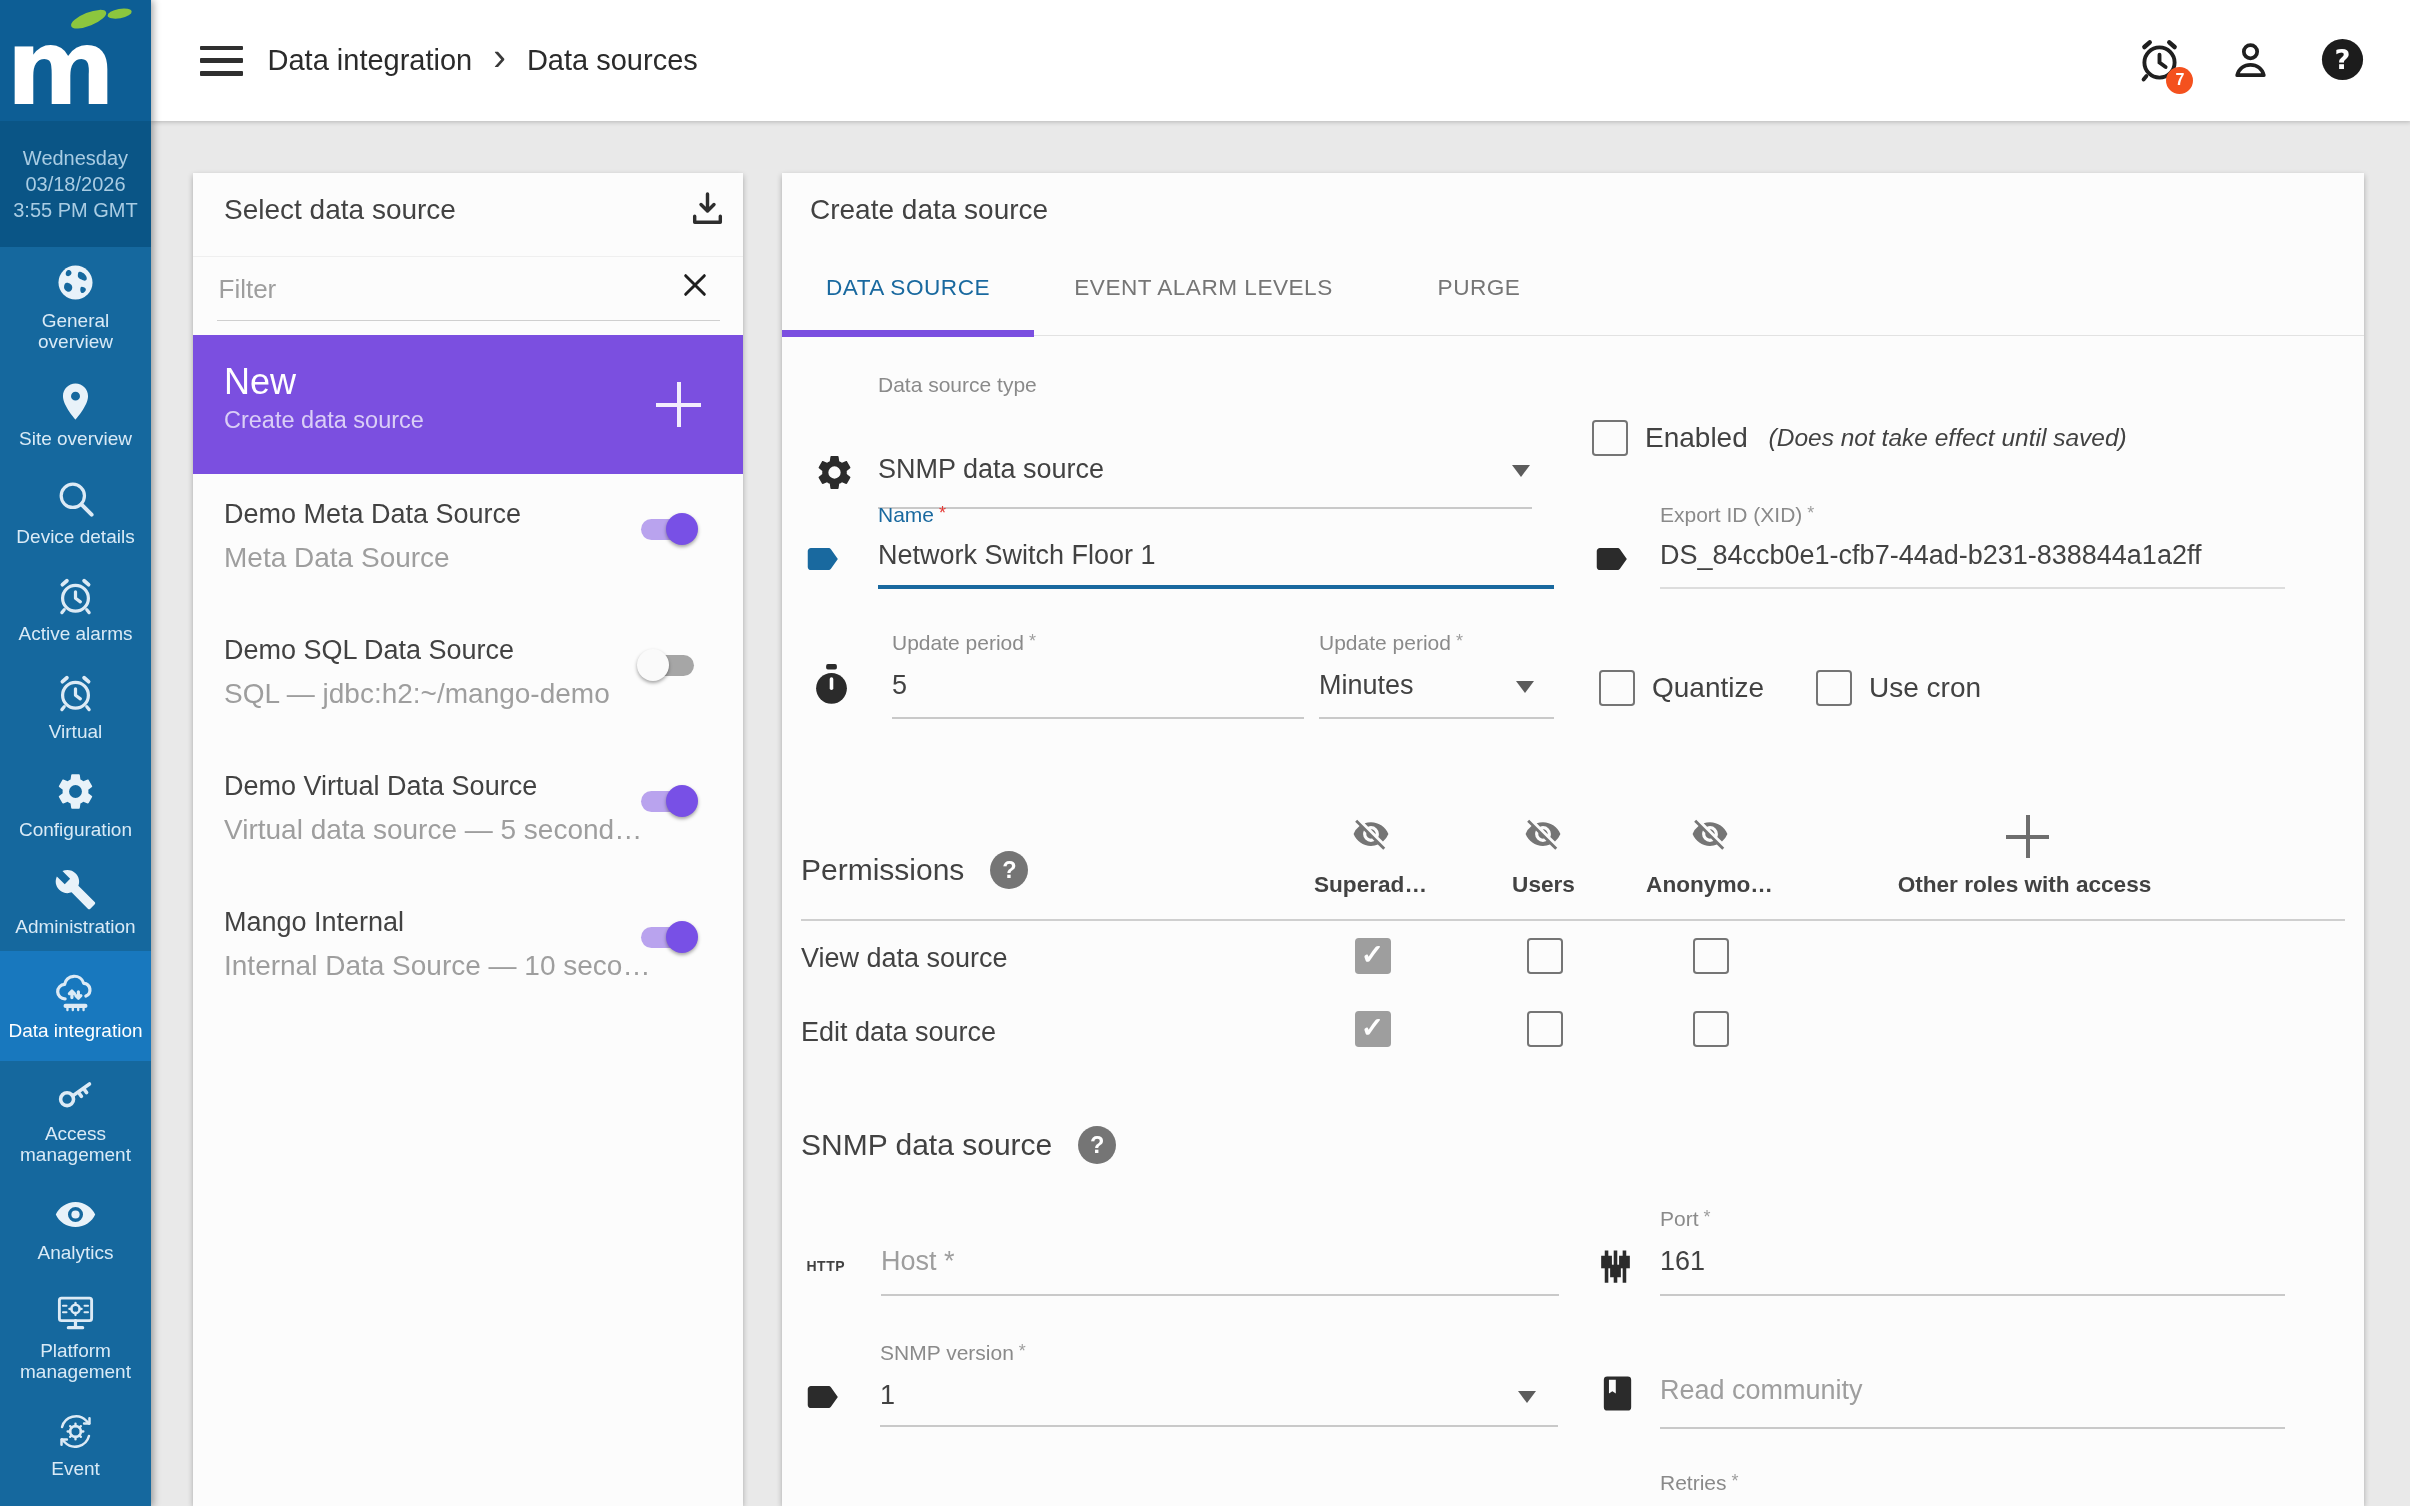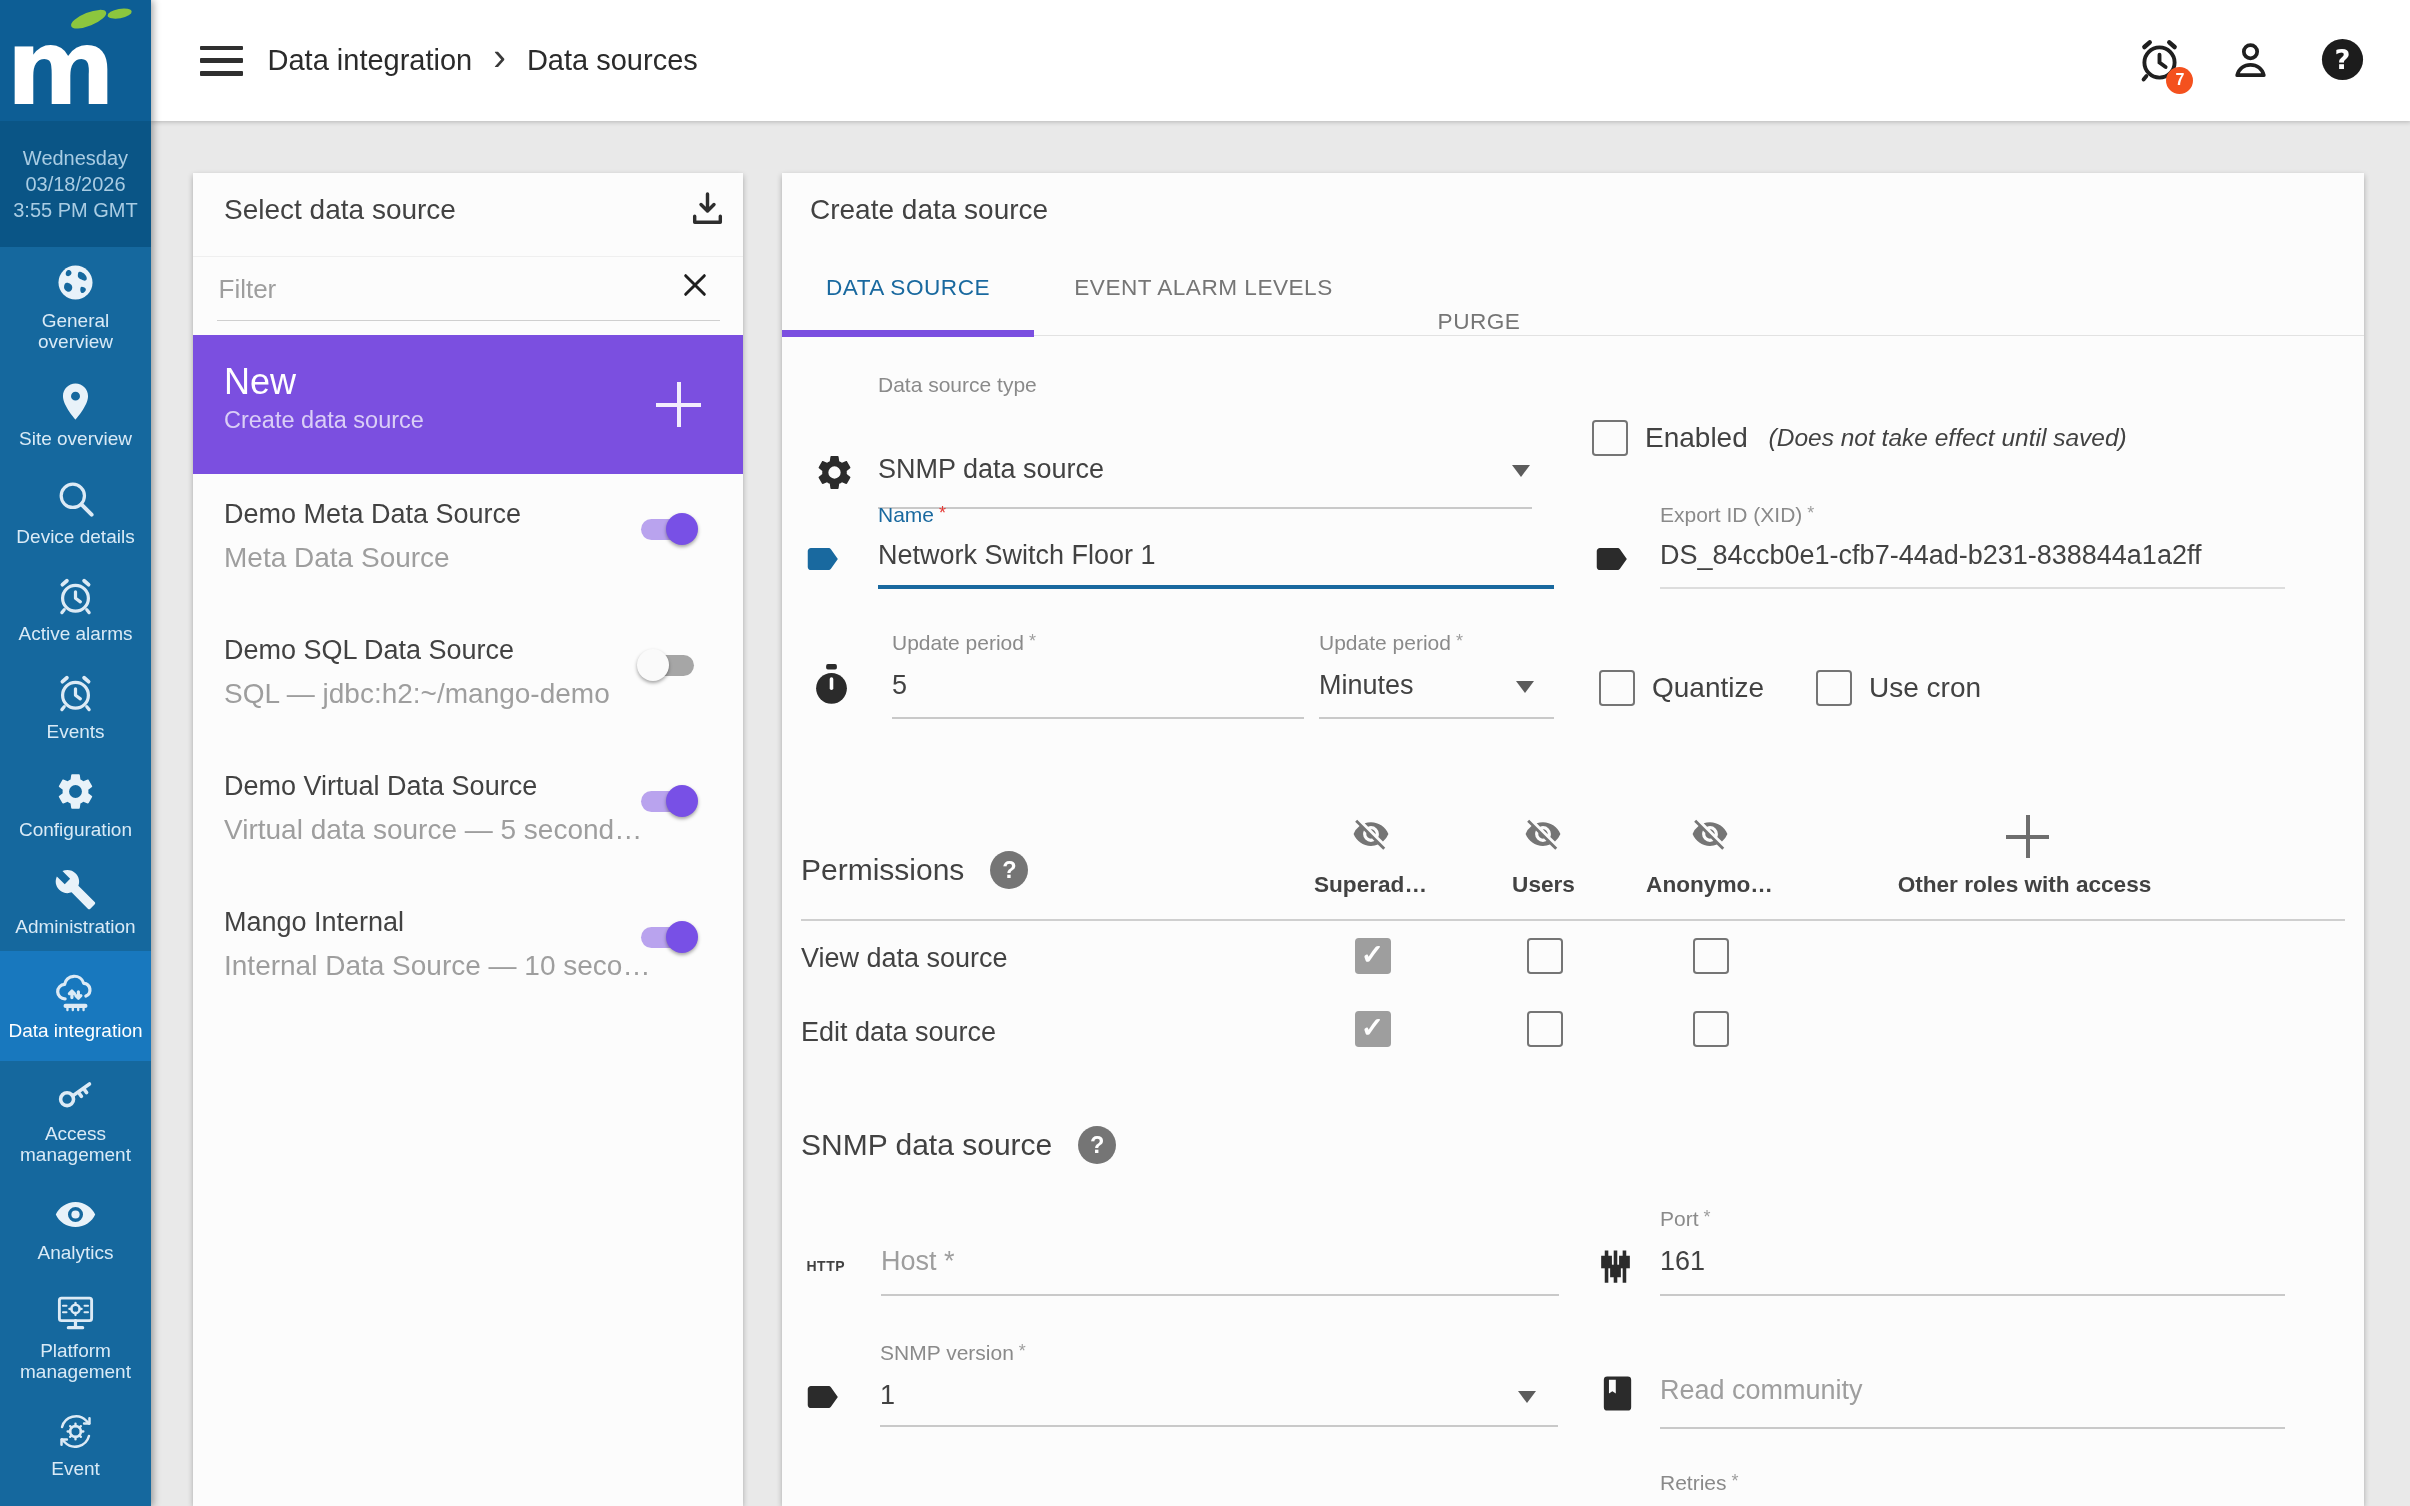--- a/index.html
+++ b/index.html
@@ -149,21 +149,21 @@
             </svg></span>
           <span class="nav-label">Active alarms</span>
         </div>
         <div class="nav-item">
           <span class="nav-icon"><svg width="43" height="43" viewBox="0 0 24 24" stroke="#DCEAF5" fill="none" stroke-width="1.8" stroke-linecap="round" stroke-linejoin="round">
               <circle cx="12" cy="13" r="7.2"></circle>
               <path d="M12 9.4v3.6l2.7 2"></path>
               <path d="M4.7 5.4L7.2 3.2M19.3 5.4L16.8 3.2" stroke-width="2.1"></path>
               <path d="M5.7 19.4l-1.3 1.6M18.3 19.4l1.3 1.6"></path>
             </svg></span>
-          <span class="nav-label">Events</span>
+          <span class="nav-label">Virtual</span>
         </div>
         <div class="nav-item">
           <span class="nav-icon"><svg width="43" height="43" viewBox="0 0 24 24">
               <path fill="#E8F2F9" d="M19.14 12.94c.04-.3.06-.61.06-.94s-.02-.64-.07-.94l2.03-1.58c.18-.14.23-.41.12-.61l-1.92-3.32c-.12-.22-.37-.29-.59-.22l-2.39.96c-.5-.38-1.03-.7-1.62-.94l-.36-2.54c-.04-.24-.24-.41-.48-.41h-3.84c-.24 0-.43.17-.47.41l-.36 2.54c-.59.24-1.13.57-1.62.94l-2.39-.96c-.22-.08-.47 0-.59.22L2.74 8.87c-.12.21-.08.47.12.61l2.03 1.58c-.05.3-.09.63-.09.94s.02.64.07.94l-2.03 1.58c-.18.14-.23.41-.12.61l1.92 3.32c.12.22.37.29.59.22l2.39-.96c.5.38 1.03.7 1.62.94l.36 2.54c.05.24.24.41.48.41h3.84c.24 0 .44-.17.47-.41l.36-2.54c.59-.24 1.13-.56 1.62-.94l2.39.96c.22.08.47 0 .59-.22l1.92-3.32c.12-.22.07-.47-.12-.61l-2.01-1.58zM12 15.6A3.6 3.6 0 1 1 12 8.4a3.6 3.6 0 0 1 0 7.2z"></path>
             </svg></span>
           <span class="nav-label">Configuration</span>
         </div>
         <div class="nav-item">
           <span class="nav-icon"><svg width="43" height="43" viewBox="0 0 24 24">
               <path fill="#E8F2F9" d="M22.7 19l-9.1-9.1c.9-2.3.4-5-1.5-6.9-2-2-5-2.4-7.4-1.3L9 6 6 9 1.6 4.7C.4 7.1.9 10.1 2.9 12.1c1.9 1.9 4.6 2.4 6.9 1.5l9.1 9.1c.4.4 1 .4 1.4 0l2.3-2.3c.5-.4.5-1.1.1-1.4z"></path>
@@ -308,21 +308,21 @@
 
   <section class="card" id="main-card">
     <div id="main-title">Create data source</div>
     <div id="tabs">
         <div class="tab active" style="width: 252px;">
           <span>DATA SOURCE</span>
         </div>
         <div class="tab" style="width: 339px;">
           <span>EVENT ALARM LEVELS</span>
         </div>
-        <div class="tab" style="width: 212px; align-items: flex-end;">
+        <div class="tab" style="width: 212px;">
           <span>PURGE</span>
         </div>
       </div>
 
     <div class="icon-abs" style="left:32px;top:279px;">
       <svg width="41" height="41" viewBox="0 0 24 24" fill="#2B2B2B">
           <path d="M19.14 12.94c.04-.3.06-.61.06-.94s-.02-.64-.07-.94l2.03-1.58c.18-.14.23-.41.12-.61l-1.92-3.32c-.12-.22-.37-.29-.59-.22l-2.39.96c-.5-.38-1.03-.7-1.62-.94l-.36-2.54c-.04-.24-.24-.41-.48-.41h-3.84c-.24 0-.43.17-.47.41l-.36 2.54c-.59.24-1.13.57-1.62.94l-2.39-.96c-.22-.08-.47 0-.59.22L2.74 8.87c-.12.21-.08.47.12.61l2.03 1.58c-.05.3-.09.63-.09.94s.02.64.07.94l-2.03 1.58c-.18.14-.23.41-.12.61l1.92 3.32c.12.22.37.29.59.22l2.39-.96c.5.38 1.03.7 1.62.94l.36 2.54c.05.24.24.41.48.41h3.84c.24 0 .44-.17.47-.41l.36-2.54c.59-.24 1.13-.56 1.62-.94l2.39.96c.22.08.47 0 .59-.22l1.92-3.32c.12-.22.07-.47-.12-.61l-2.01-1.58zM12 15.6A3.6 3.6 0 1 1 12 8.4a3.6 3.6 0 0 1 0 7.2z"></path>
         </svg>
     </div>
     <div class="f-label" style="left:96px;top:200px;">Data source type</div>

